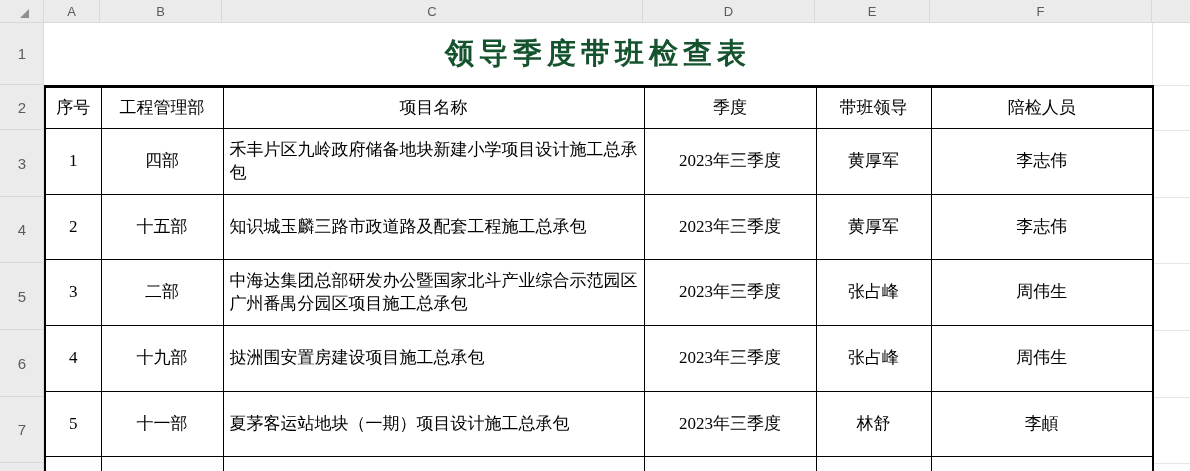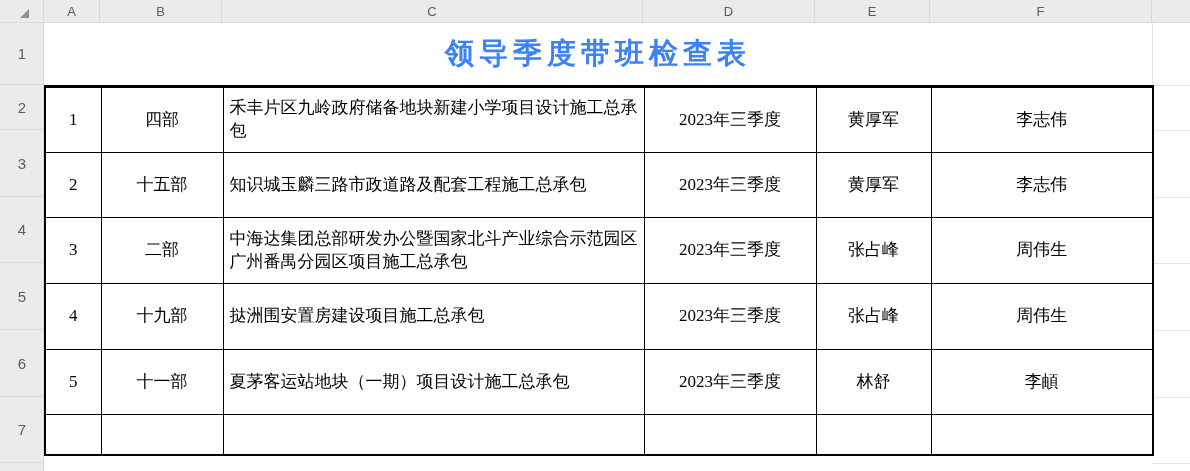--- a/index.html
+++ b/index.html
@@ -29,21 +29,21 @@
   .h5{height:67px} .h6{height:67px} .h7{height:66px} .h8{height:8px; border-bottom:none;}
 
   
   .vline-g { position:absolute; left:1152px; top:23px; width:1px; height:62px; background:#e2e2e2; }
   .gline { position:absolute; left:1153px; width:37px; height:1px; background:#e6e6e6; }
 
   
   .title-cell { position:absolute; left:44px; top:23px; width:1108px; height:62px;
                 display:flex; align-items:center; justify-content:center;
                 font-family:"Liberation Serif","DejaVu Serif",serif;
-                font-weight:bold; font-size:29px; letter-spacing:5px; color:#3b82f6;
+                font-weight:bold; font-size:29px; letter-spacing:5px; color:#14532d;
                 background:#fff; }
 
   
   .table-wrap { position:absolute; left:44px; top:85px; width:1146px; height:386px;
                 overflow:hidden; }
   table { border-collapse:collapse; table-layout:fixed; width:1108px;
           font-family:"Liberation Serif","DejaVu Serif",serif; font-size:17px; color:#000;
           background:#fff; border:2px solid #000; border-top-width:3px; }
   col.c-a{width:56px} col.c-b{width:122px} col.c-c{width:421px}
   col.c-d{width:172px} col.c-e{width:115px} col.c-f{width:222px}
@@ -98,20 +98,28 @@
     <table>
       <colgroup>
         <col class="c-a">
           <col class="c-b">
           <col class="c-c">
         <col class="c-d">
           <col class="c-e">
           <col class="c-f">
       </colgroup>
       <tbody>
+          <tr class="hdr">
+        <th>序号</th>
+        <th>工程管理部</th>
+        <th>项目名称</th>
+        <th>季度</th>
+        <th>带班领导</th>
+        <th>陪检人员</th>
+      </tr>
       <tr class="r1">
         <td>1</td>
         <td>四部</td>
         <td class="proj">禾丰片区九岭政府储备地块新建小学项目设计施工总承包</td>
         <td>2023年三季度</td>
         <td>黄厚军</td>
         <td>李志伟</td>
       </tr>
       <tr class="r2">
         <td>2</td>

